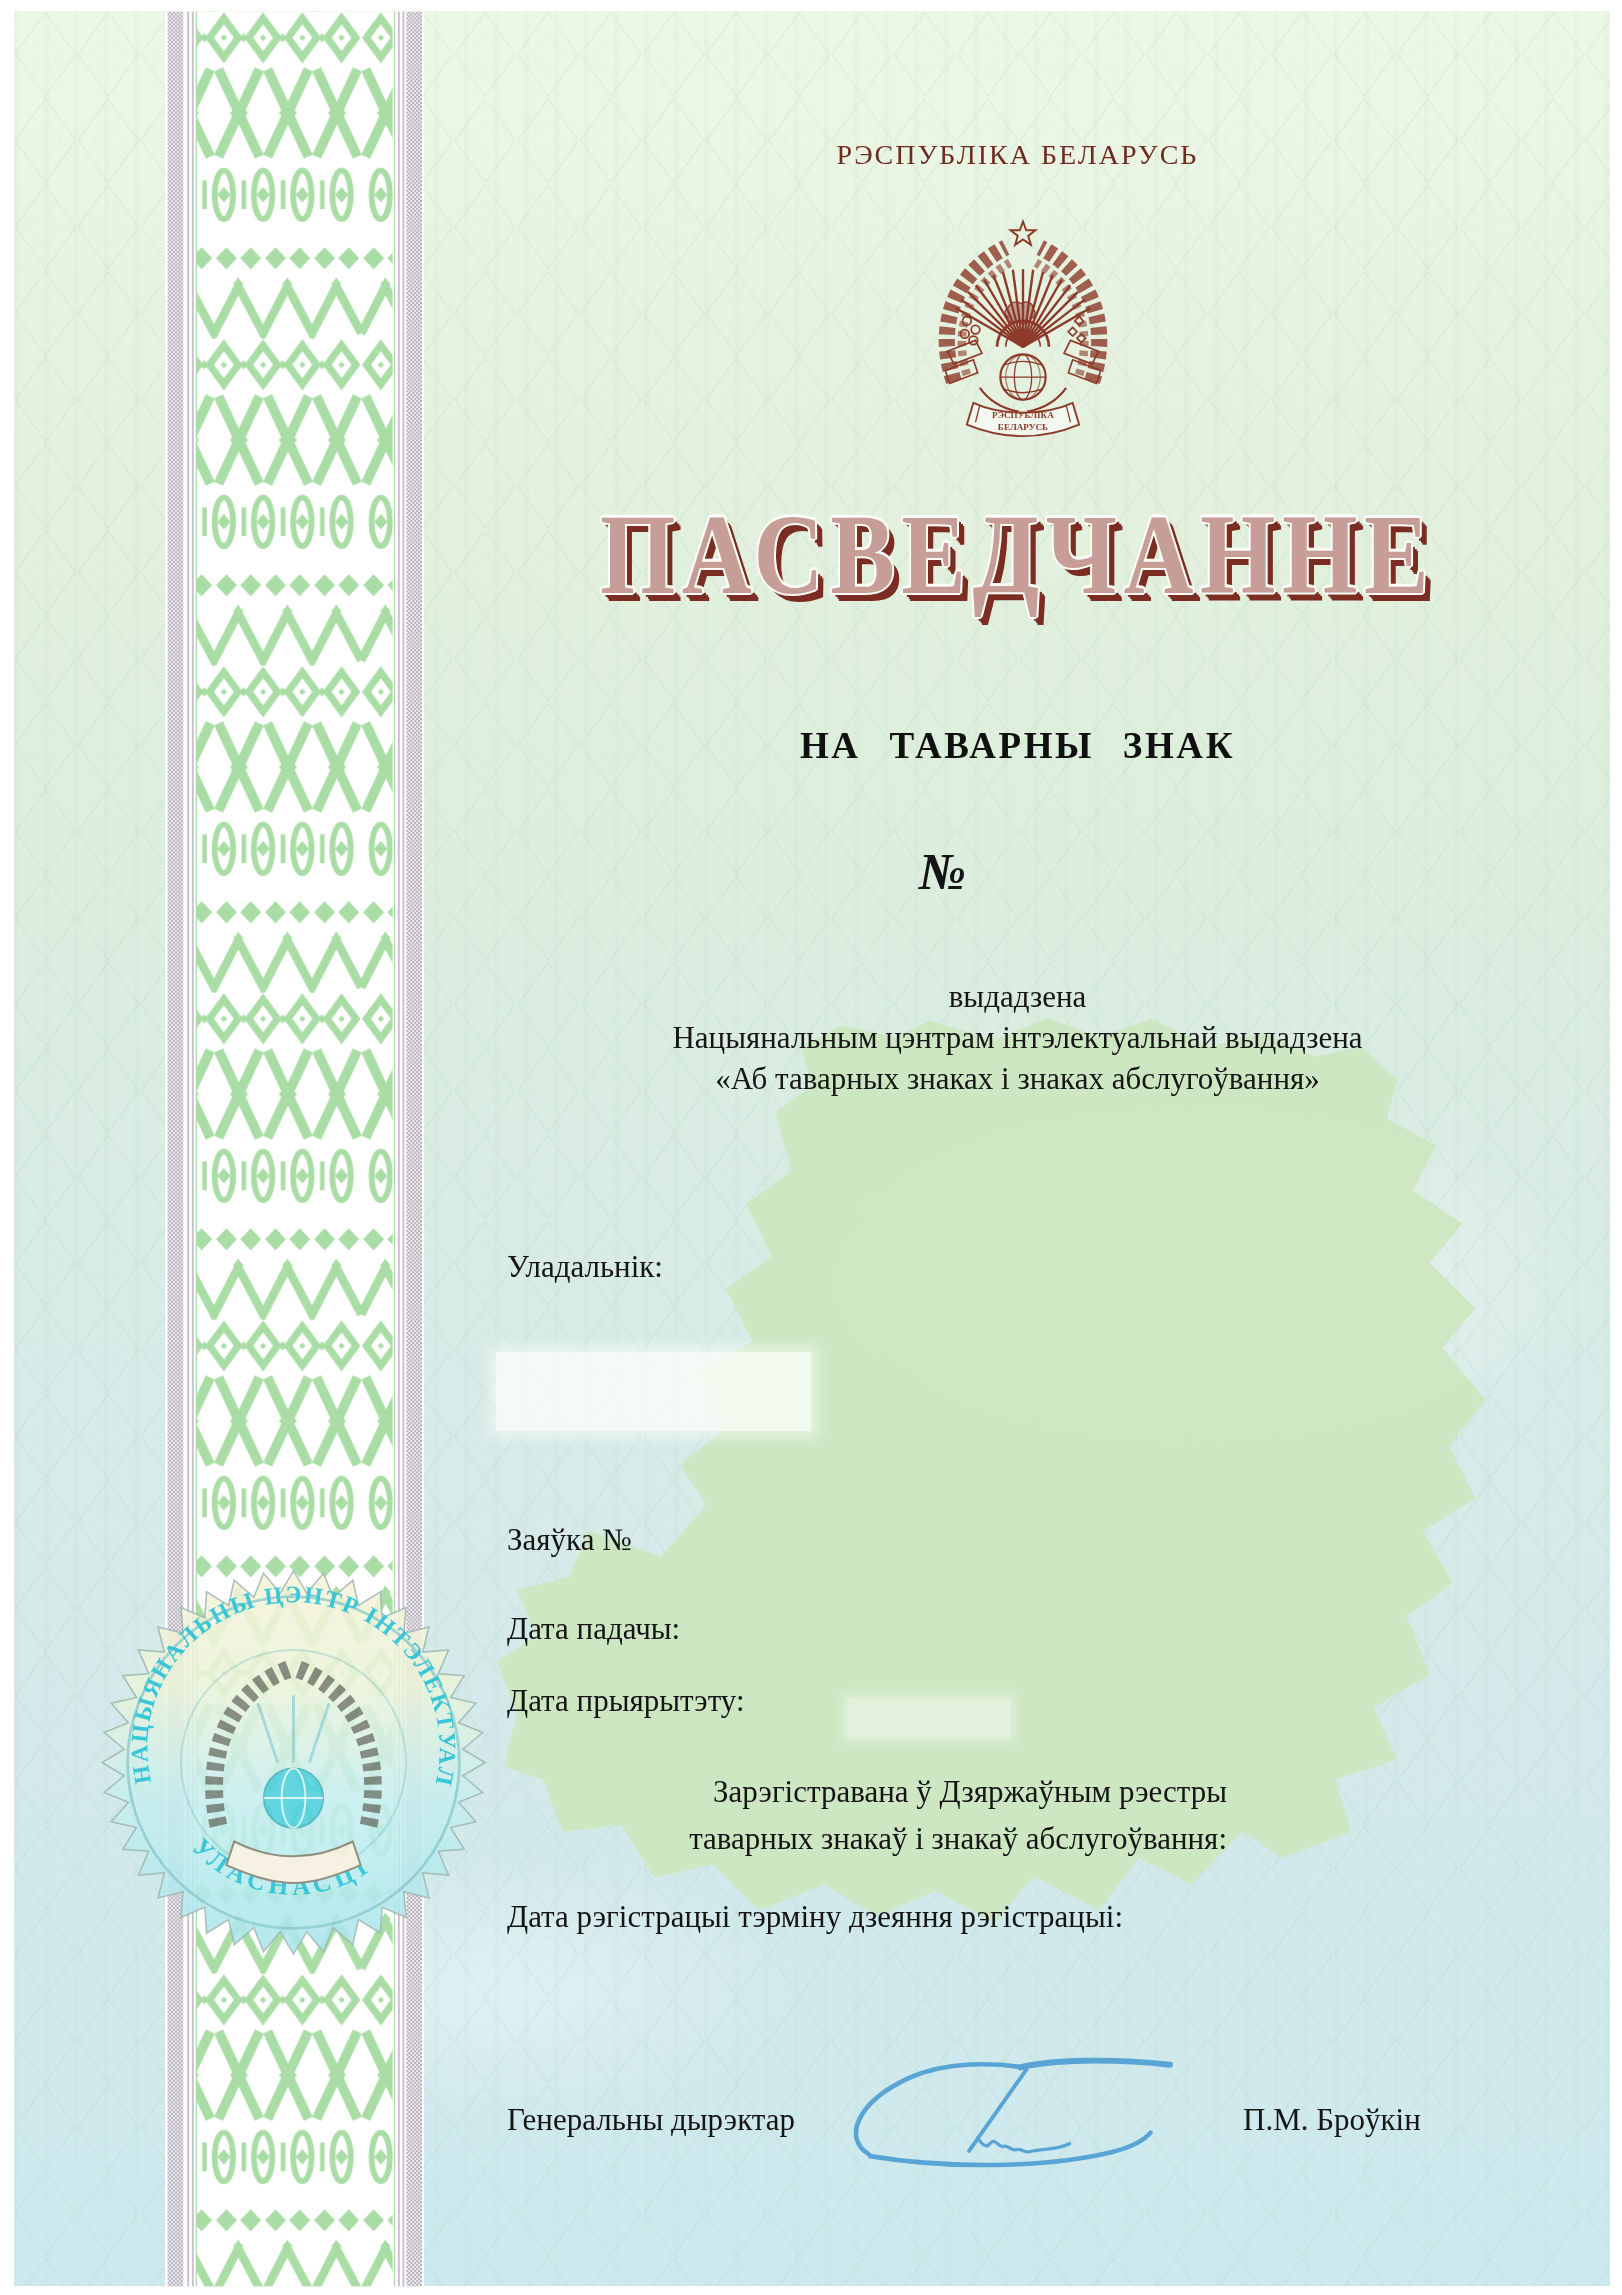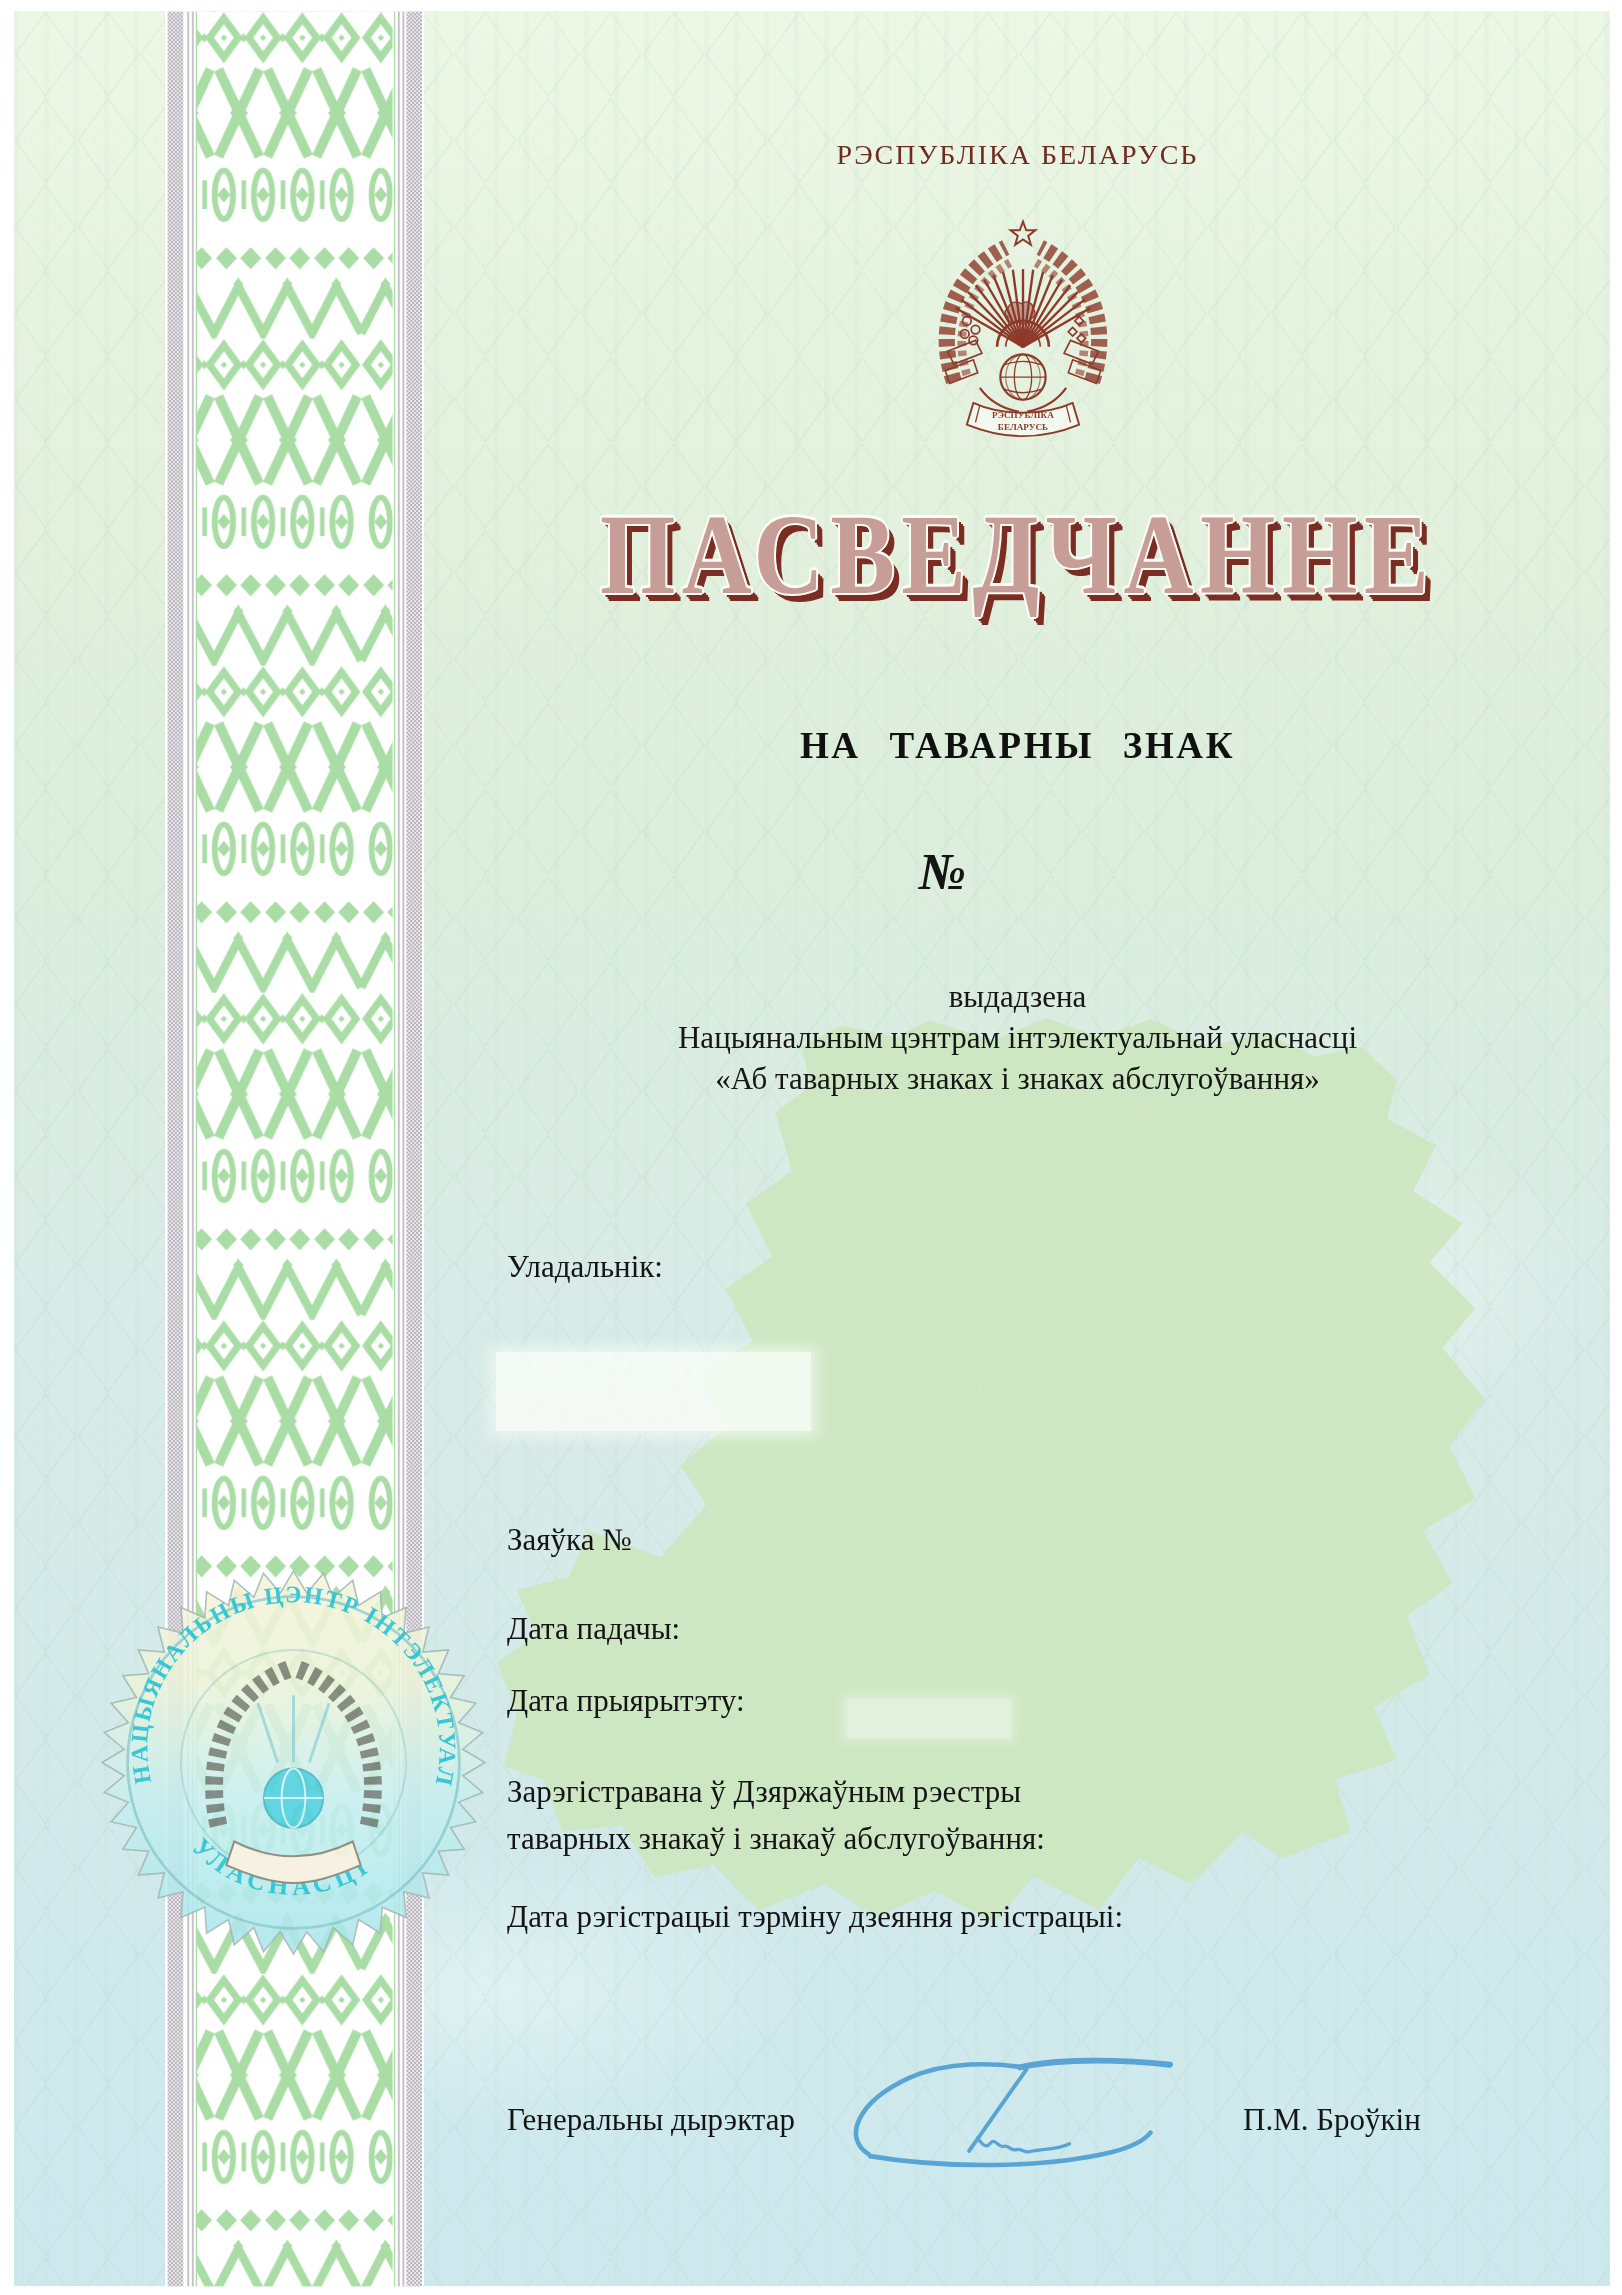--- a/index.html
+++ b/index.html
@@ -43,21 +43,21 @@
     top:489px; font-size:97px; font-weight:bold; letter-spacing:6.5px;
     color:#c79e97; transform:scaleY(1.18); transform-origin:50% 0;
     text-shadow:
       -2px 0 0 #fbfcf6, 2px 0 0 #fbfcf6, 0 -2px 0 #fbfcf6, 0 2px 0 #fbfcf6,
       -1.3px -1.3px 0 #fbfcf6, 1.3px -1.3px 0 #fbfcf6, -1.3px 1.3px 0 #fbfcf6, 1.3px 1.3px 0 #fbfcf6,
       3.9px 3.3px 0 #7b2d24, 5.9px 5.2px 0 #7b2d24, 7.2px 6.5px 0 #7b2d24;
   }
   .subtitle { top:708px; font-size:37px; font-weight:bold; letter-spacing:2.6px; word-spacing:17px; color:#101010;margin-top:16px; }
   .num { top:842px; left:432px; width:1021px; text-align:center; font-size:52px; font-weight:bold; font-style:italic; color:#141414; }
   .issued { top:976px; left:432px; width:1171px; text-align:center; font-size:31px; line-height:41px; color:#161616; white-space:normal; z-index:6; position:absolute; }
-  .label { font-size:31px; color:#141414; }
+  .label { font-size:31px; color:#141414;text-align:right; }
   .lbl-owner { left:507px; top:1249px; }
   .lbl-app { left:507px; top:1522px; }
   .lbl-filing { left:507px; top:1611px; }
   .lbl-priority { left:507px; top:1683px; }
   .lbl-reg { left:507px; top:1768px; line-height:47px; white-space:normal; width:720px; }
   .lbl-expiry { left:507px; top:1899px; }
   .lbl-role { left:507px; top:2102px; }
   .signer { left:1243px; top:2102px; width:308px; text-align:left; font-size:31px; }
 </style>
 </head>
@@ -276,21 +276,21 @@
     <text x="100" y="201" text-anchor="middle" font-size="8.5" font-weight="bold" fill="#8d3a2a">БЕЛАРУСЬ</text>
   </svg>
 
   <div class="t center-col doc-title">РЭСПУБЛІКА БЕЛАРУСЬ</div>
   <div class="t center-col big-title">ПАСВЕДЧАННЕ</div>
   <div class="t center-col subtitle">НА ТАВАРНЫ ЗНАК</div>
   <div class="t num">№</div>
 
   <div class="issued">
     <div>выдадзена</div>
-    <div>Нацыянальным цэнтрам інтэлектуальнай уласнасці</div>
+    <div>Нацыянальным цэнтрам інтэлектуальнай выдадзена</div>
     <div>«Аб таварных знаках і знаках абслугоўвання»</div>
   </div>
 
   <div class="t label lbl-owner">Уладальнік:</div>
   <div class="t label lbl-app">Заяўка №</div>
   <div class="t label lbl-filing">Дата падачы:</div>
   <div class="t label lbl-priority">Дата прыярытэту:</div>
   <div class="t label lbl-reg">
     <div>Зарэгістравана ў Дзяржаўным рэестры</div>
     <div>таварных знакаў і знакаў абслугоўвання:</div>

